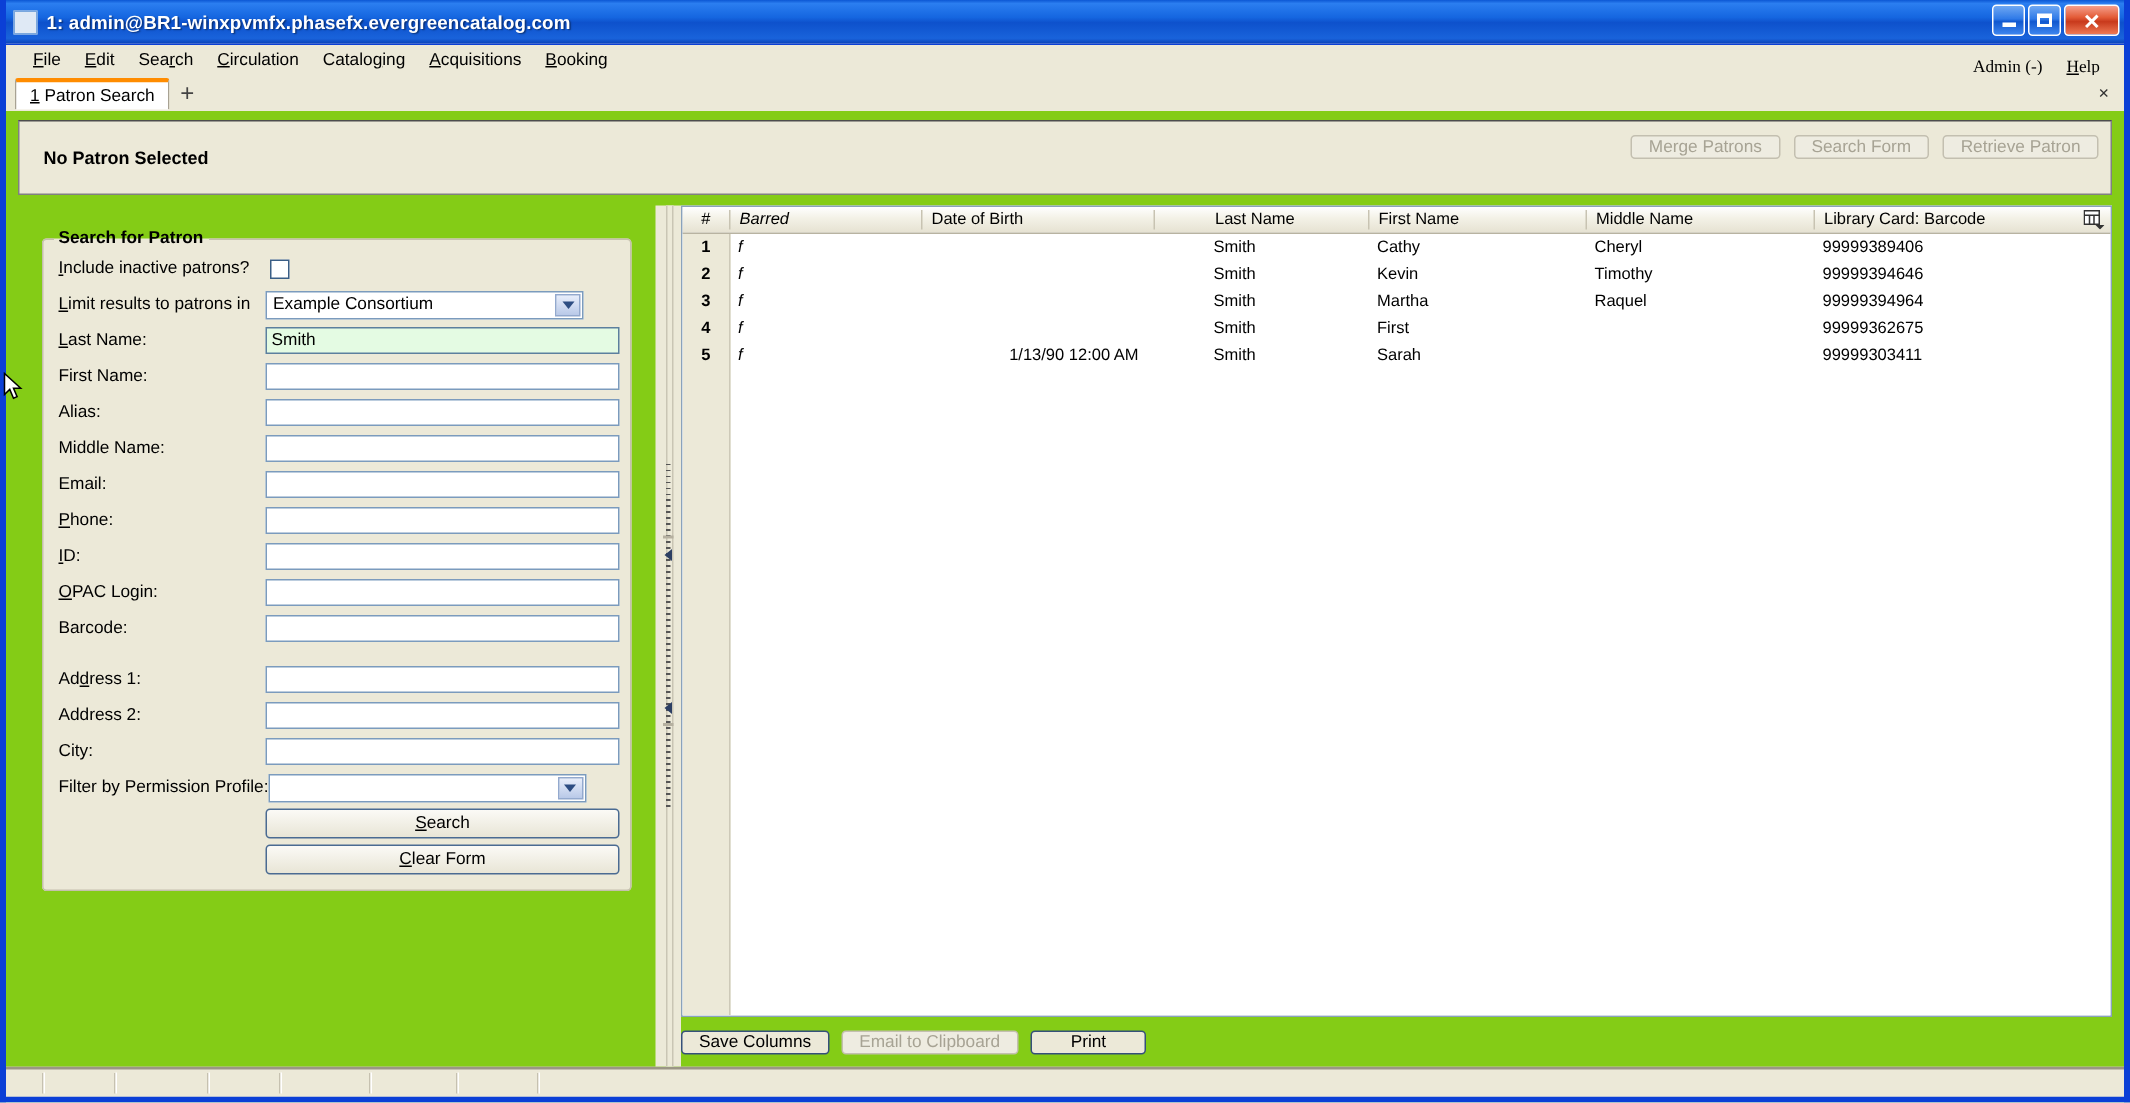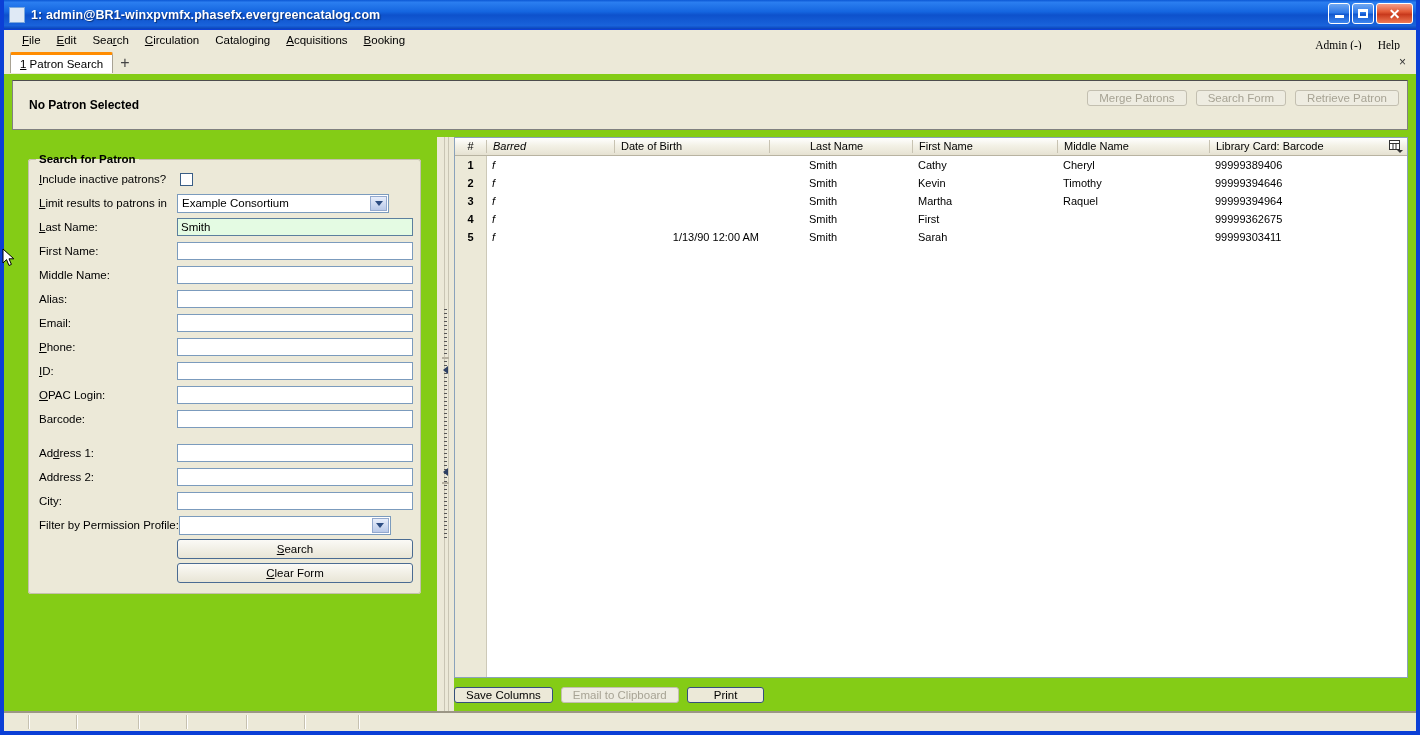--- a/index.html
+++ b/index.html
@@ -554,25 +554,25 @@
 
           <div class="frow">
             <div class="flabel"><span class="ul">L</span>ast Name:</div>
             <input class="finput focused" type="text" value="Smith" style="">
           </div>
           <div class="frow">
             <div class="flabel">First Name:</div>
             <input class="finput" type="text" value="" style="">
           </div>
           <div class="frow">
+            <div class="flabel">Alias:</div>
+            <input class="finput" type="text" value="" style="">
+          </div>
+          <div class="frow">
             <div class="flabel">Middle Name:</div>
-            <input class="finput" type="text" value="" style="">
-          </div>
-          <div class="frow">
-            <div class="flabel">Alias:</div>
             <input class="finput" type="text" value="" style="">
           </div>
           <div class="frow">
             <div class="flabel">Email:</div>
             <input class="finput" type="text" value="" style="">
           </div>
           <div class="frow">
             <div class="flabel"><span class="ul">P</span>hone:</div>
             <input class="finput" type="text" value="" style="">
           </div>

